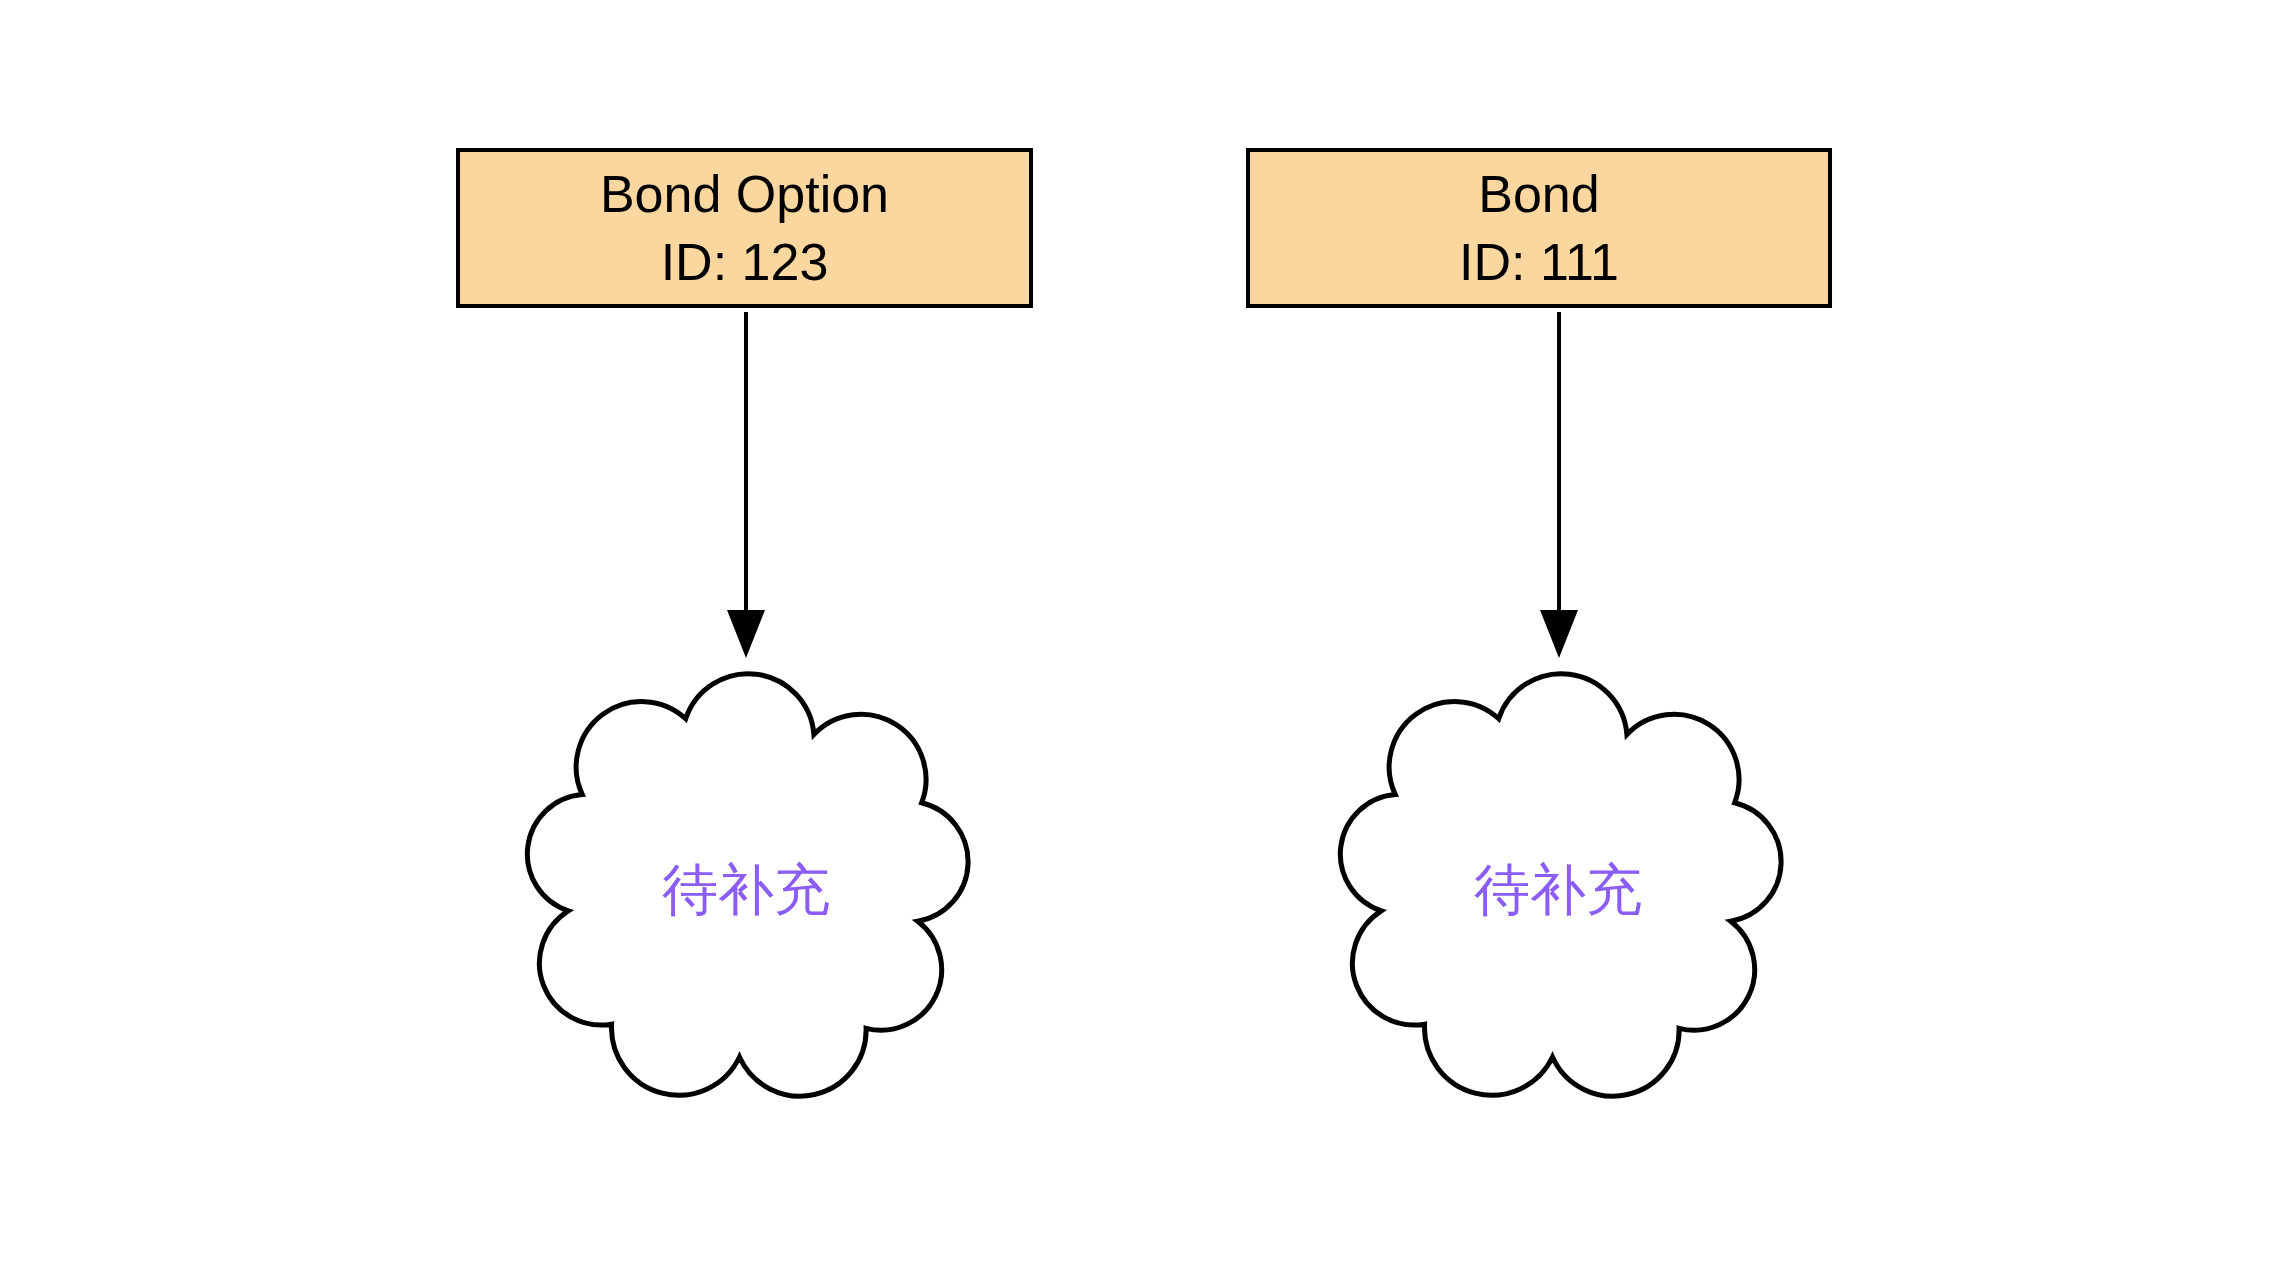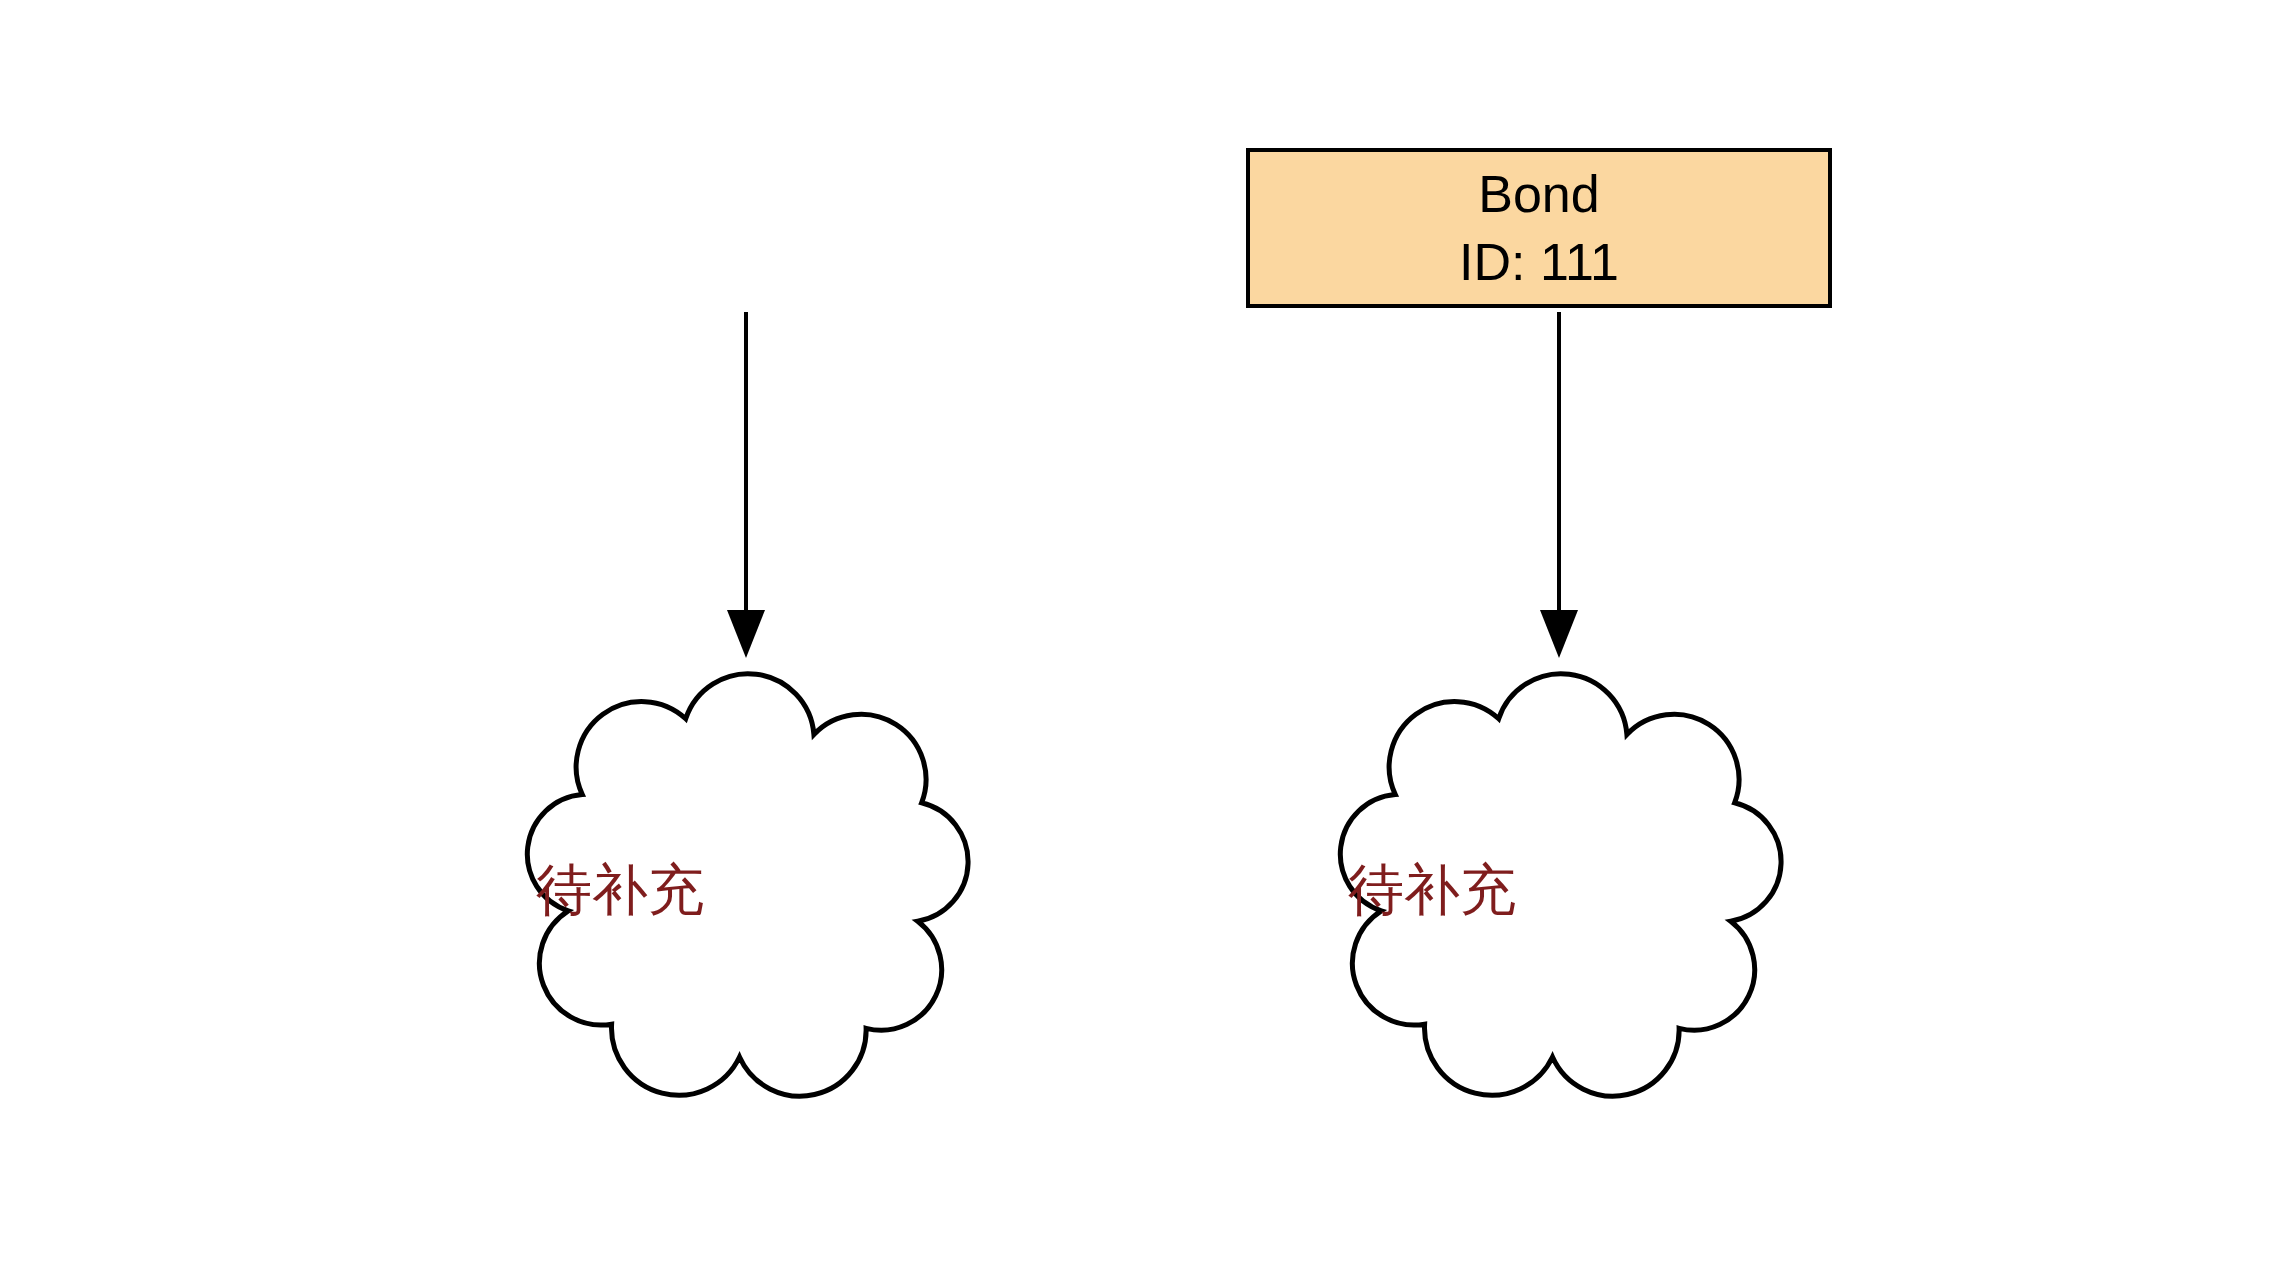--- a/index.html
+++ b/index.html
@@ -35,21 +35,22 @@
     color: #000000;
     font-size: 52px;
     line-height: 68px;
     font-weight: 400;
   }
   .node-bond-option { left: 456px; top: 148px; width: 577px; height: 160px; }
   .node-bond        { left: 1246px; top: 148px; width: 586px; height: 160px; }
   .cloud-label {
     position: absolute;
     width: 420px;
-    color: #7f1d1d;
+    text-align: center;
+    color: #8b5cf6;
     font-size: 56px;
     line-height: 64px;
     font-weight: 400;
   }
   .cloud-label-left  { left: 536px;  top: 858px; }
   .cloud-label-right { left: 1348px; top: 858px; }
   .cloud-path { stroke: #000000; stroke-width: 5; fill: #ffffff; }
   .arrow-line { stroke: #000000; stroke-width: 4; }
   .arrow-head { fill: #000000; stroke: none; }
 </style>
@@ -63,20 +64,24 @@
     <path class="cloud-path" id="cloud-left" d="M685.7 718.7 A65.9 65.9 0 0 1 813.9 734.5 A65.0 65.0 0 0 1 921.6 802.8 A60.5 60.5 0 0 1 917.7 921.3 A60.6 60.6 0 0 1 866.1 1028.3 A66.2 66.2 0 0 1 739.5 1057.0 A67.3 67.3 0 0 1 611.6 1024.2 A61.9 61.9 0 0 1 568.3 910.8 A59.7 59.7 0 0 1 582.3 794.6 A65.4 65.4 0 0 1 685.7 718.7 Z"></path>
     <path class="cloud-path" id="cloud-right" d="M1498.7 718.7 A65.9 65.9 0 0 1 1626.9 734.5 A65.0 65.0 0 0 1 1734.6 802.8 A60.5 60.5 0 0 1 1730.7 921.3 A60.6 60.6 0 0 1 1679.1 1028.3 A66.2 66.2 0 0 1 1552.5 1057.0 A67.3 67.3 0 0 1 1424.6 1024.2 A61.9 61.9 0 0 1 1381.3 910.8 A59.7 59.7 0 0 1 1395.3 794.6 A65.4 65.4 0 0 1 1498.7 718.7 Z"></path>
 
     <line class="arrow-line" x1="746" y1="312" x2="746" y2="614"></line>
     <polygon class="arrow-head" points="746,658 727,610 765,610"></polygon>
 
     <line class="arrow-line" x1="1559" y1="312" x2="1559" y2="614"></line>
     <polygon class="arrow-head" points="1559,658 1540,610 1578,610"></polygon>
   </svg>
 
+  <div class="node node-bond-option">
+    <div>Bond Option</div>
+    <div>ID: 123</div>
+  </div>
 
   <div class="node node-bond">
     <div>Bond</div>
     <div>ID: 111</div>
   </div>
 
   <div class="cloud-label cloud-label-left">待补充</div>
   <div class="cloud-label cloud-label-right">待补充</div>
 
 </div>

